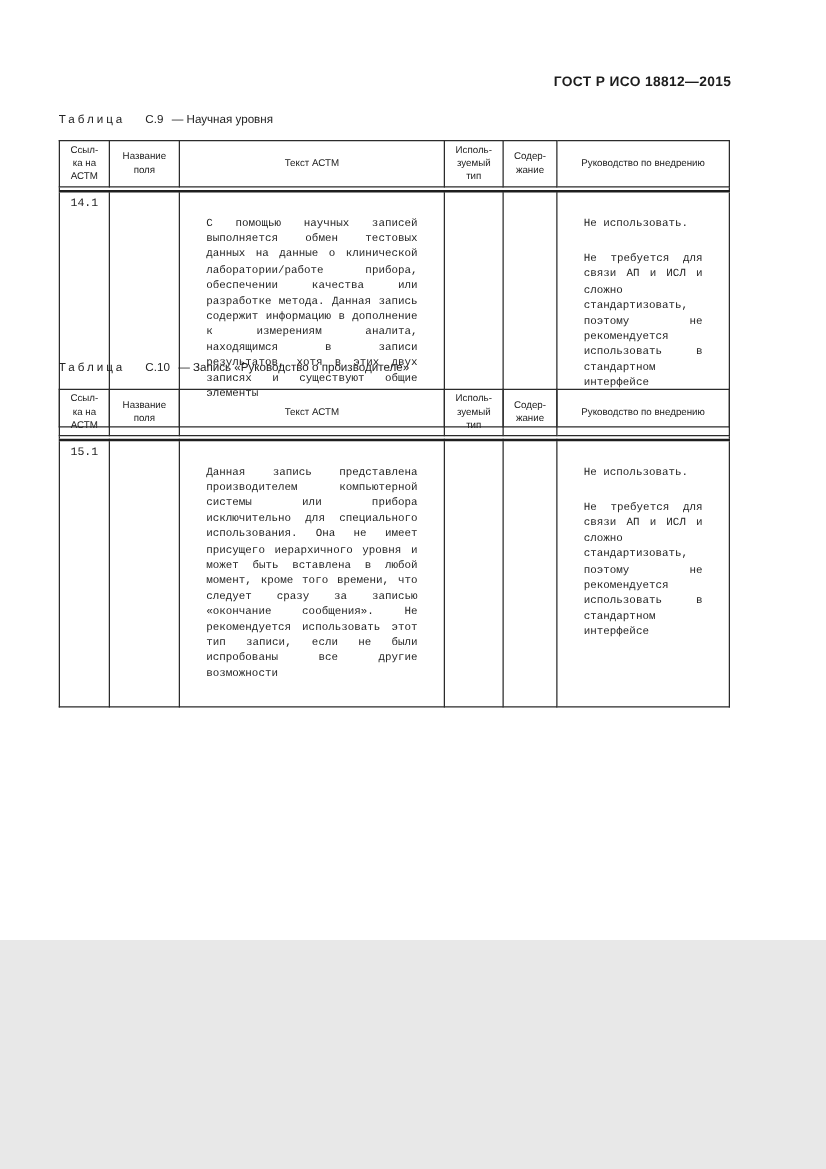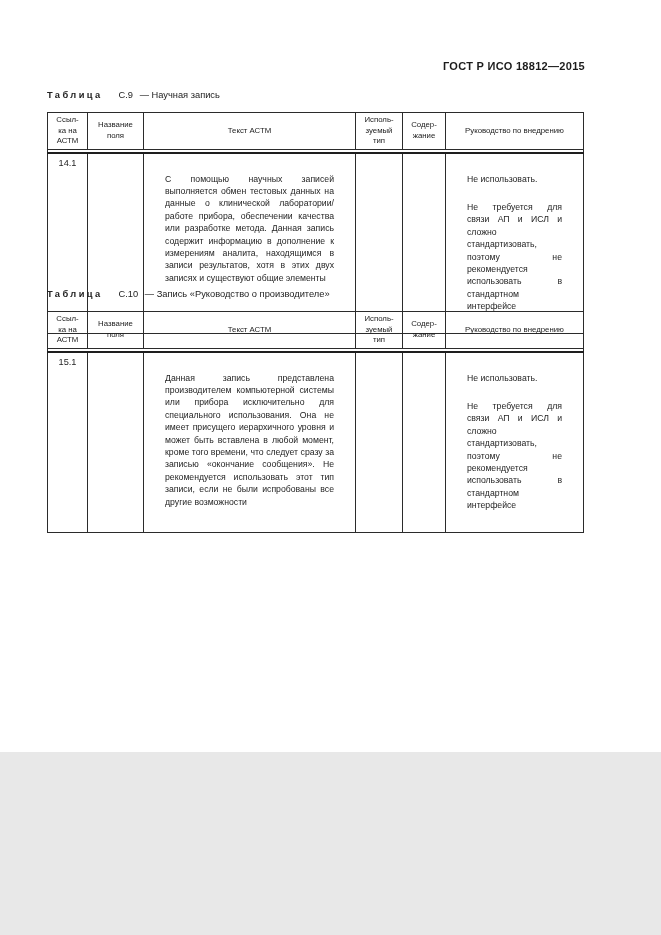--- a/index.html
+++ b/index.html
@@ -26,21 +26,21 @@
     white-space: nowrap;
   }
 
   .caption {
     position: absolute;
     left: 47px;
     font-size: 9.3px;
     color: #222;
     white-space: nowrap;
   }
-  .caption .cap-label { letter-spacing: 2.4px; font-weight: bold; }
+  .caption .cap-label { letter-spacing: 2.4px; }
   .caption .cap-number { margin-left: 16px; }
   .caption .cap-title { margin-left: 4px; }
   .caption-1 { top: 90px; }
   .caption-2 { top: 289px; }
 
   table.gtable {
     position: absolute;
     left: 47px;
     width: 536px;
     border-collapse: collapse;
@@ -73,20 +73,21 @@
     border-left: none; border-right: none;
   }
 
   table.gtable td.body-cell {
     border: 1px solid #2b2b2b;
     vertical-align: top;
     font-size: 8.7px;
     line-height: 12.4px;
     padding: 3px 5px 4px 5px;
     color: #242424;
+    font-family: Liberation Mono, monospace;
   }
   .table-1 tr.body-row { height: 114px; }
   .table-2 tr.body-row { height: 120px; }
 
   td.ref-cell {
     text-align: center;
     font-size: 9.2px !important;
     padding-top: 3px !important;
   }
   td.text-cell p, td.guidance-cell p {
@@ -104,21 +105,21 @@
 </style>
 </head>
 <body>
 
 <div class="sheet">
 
   <div class="gost-header">ГОСТ Р ИСО 18812—2015</div>
 
   <div class="caption caption-1">
     <span class="cap-label">Таблица</span><span class="cap-number">С.9</span>
-    <span class="cap-title">— Научная запись</span>
+    <span class="cap-title">— Научная уровня</span>
   </div>
 
   <table class="gtable table-1">
     <colgroup>
       <col style="width:40px">
         <col style="width:56px">
         <col style="width:212px">
       <col style="width:47px">
         <col style="width:43px">
         <col style="width:138px">

